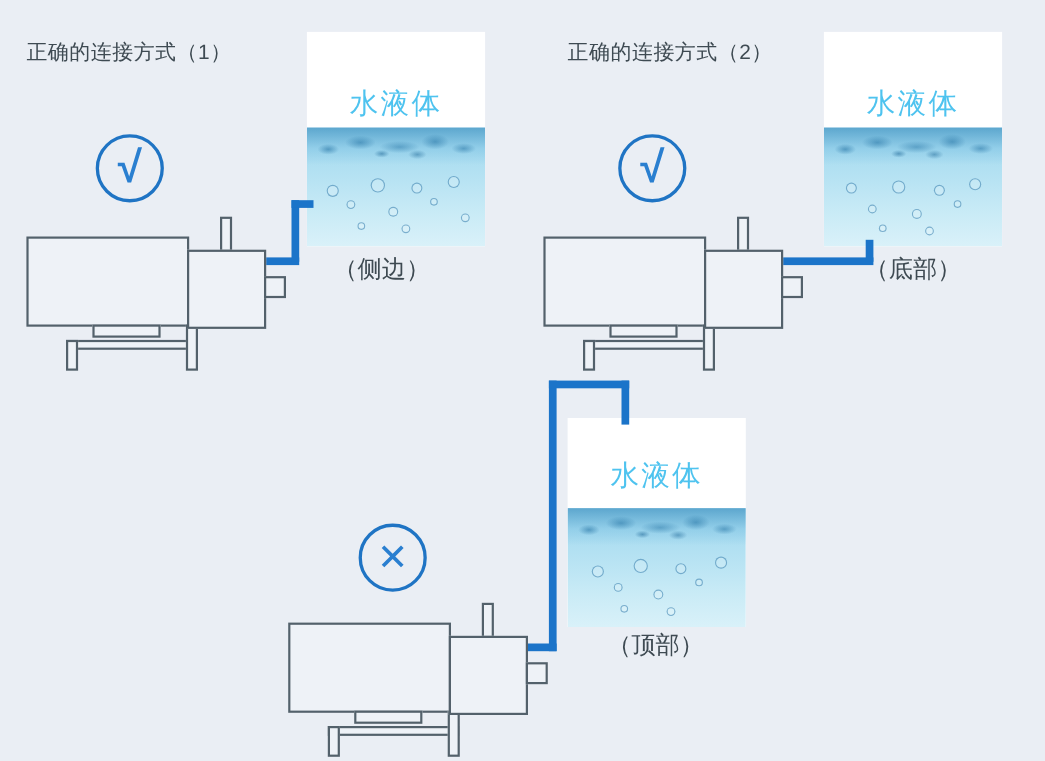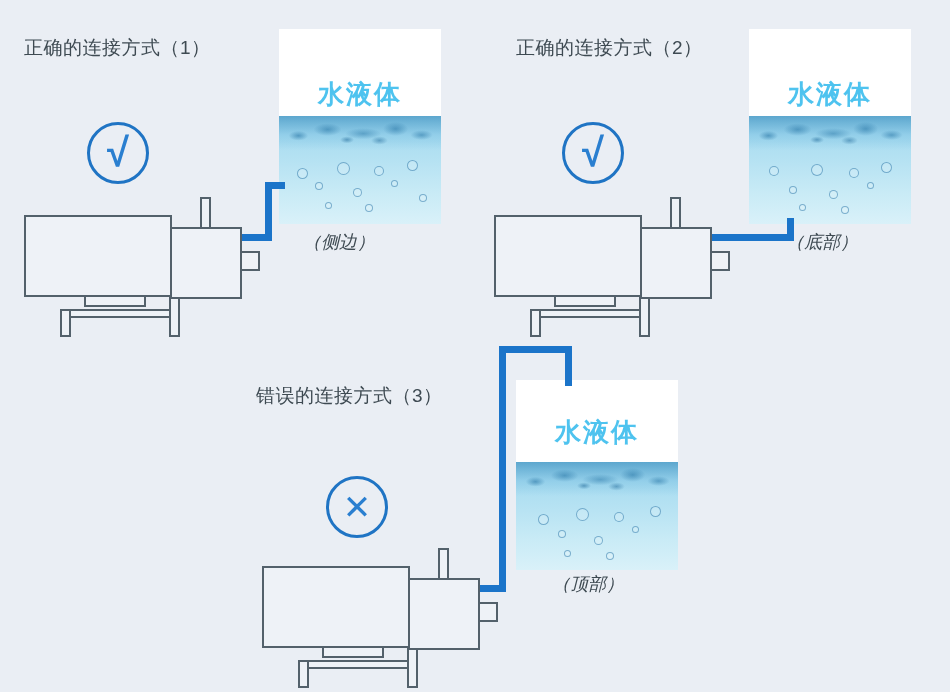--- a/index.html
+++ b/index.html
@@ -38,21 +38,21 @@
     background: #ffffff;
     overflow: hidden;
   }
   .water-label {
     position: absolute;
     left: 0;
     right: 0;
     text-align: center;
     color: #4ec3ef;
     font-size: 26px;
-    font-weight: bold;
+    font-weight: normal;
     letter-spacing: 2px;
     z-index: 3;
   }
   .water-body {
     position: absolute;
     left: 0;
     right: 0;
     bottom: 0;
     background: linear-gradient(to bottom,
                 #9fd8ef 0%,
@@ -134,24 +134,23 @@
   .pipe {
     position: absolute;
     background: #1b74c9;
   }
   .pipe-h { height: 7px; }
   .pipe-v { width: 7px; }
 
   
   .panel-caption {
     position: absolute;
-    font-size: 18px;
+    font-size: 22px;
     color: #3e4a52;
     white-space: nowrap;
-    font-style: italic;
   }
   #caption-1 { left: 303px; top: 230px; }
   #caption-2 { left: 786px; top: 230px; }
   #caption-3 { left: 552px; top: 572px; }
 </style>
 </head>
 <body>
 
 <div class="stage">
 
@@ -226,21 +225,20 @@
     <div class="outline motor-body"></div>
     <div class="outline base-rail"></div>
     <div class="outline base-leg"></div>
     <div class="outline base-column"></div>
     <div class="outline terminal-box"></div>
     <div class="outline top-pipe"></div>
     <div class="outline pump-head"></div>
     <div class="outline outlet-nozzle"></div>
   </div>
 
-  <div class="case-title" id="title-3">错误的连接方式（3）</div>
 
   <div class="badge badge-cross" style="left:326px; top:476px;">
     <span>✕</span>
   </div>
 
   <div class="water-panel" style="left:516px; top:380px; width:162px; height:190px;">
     <div class="water-label" style="top:35px;">水液体</div>
     <div class="water-body" style="height:108px;">
       <div class="water-surface"></div>
       <div class="bubble" style="left:22px; top:52px; width:9px; height:9px;"></div>

